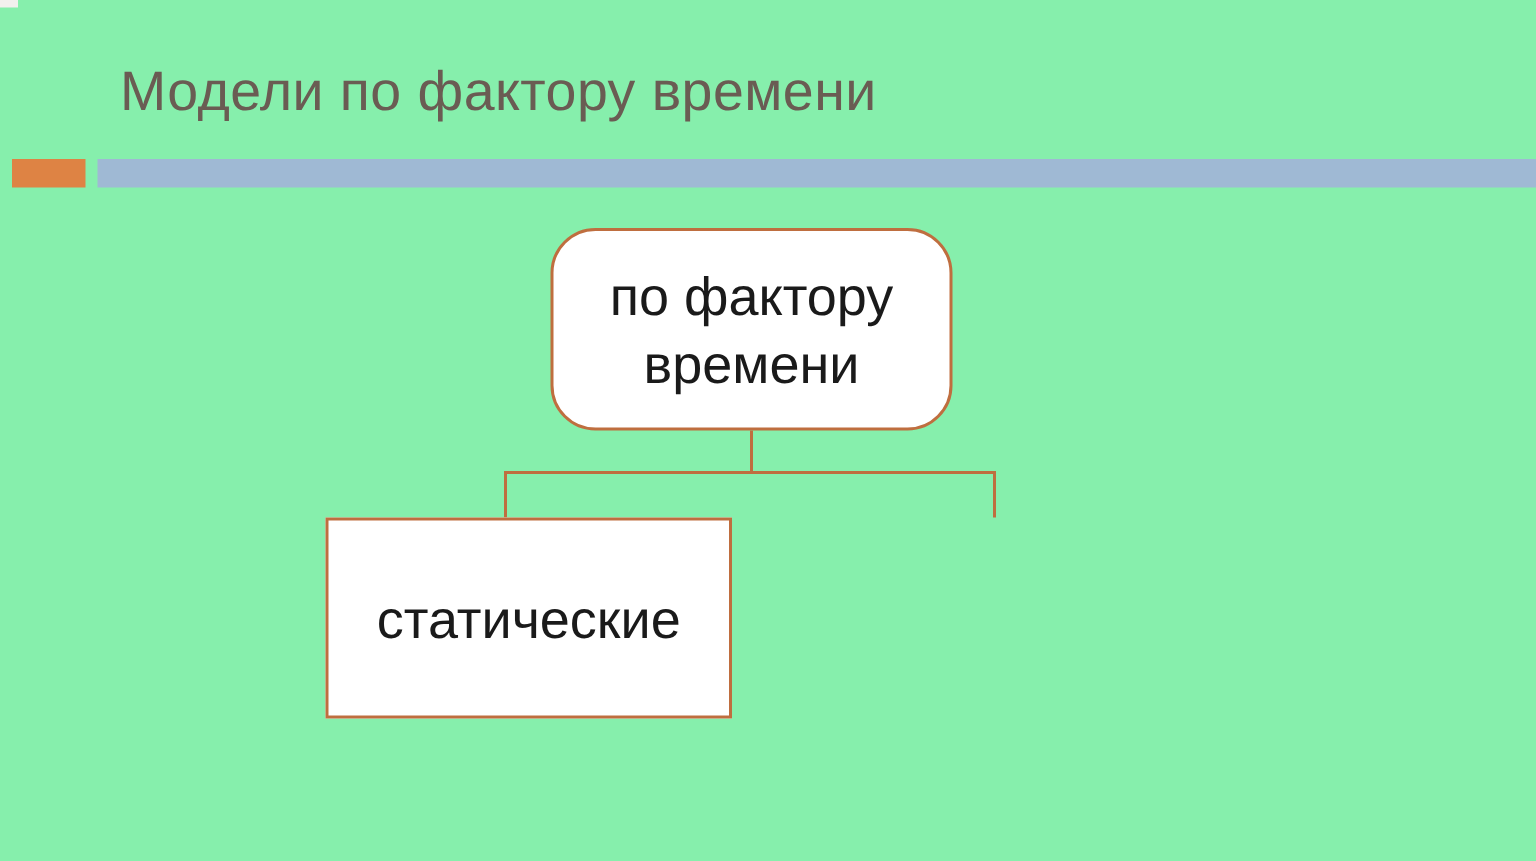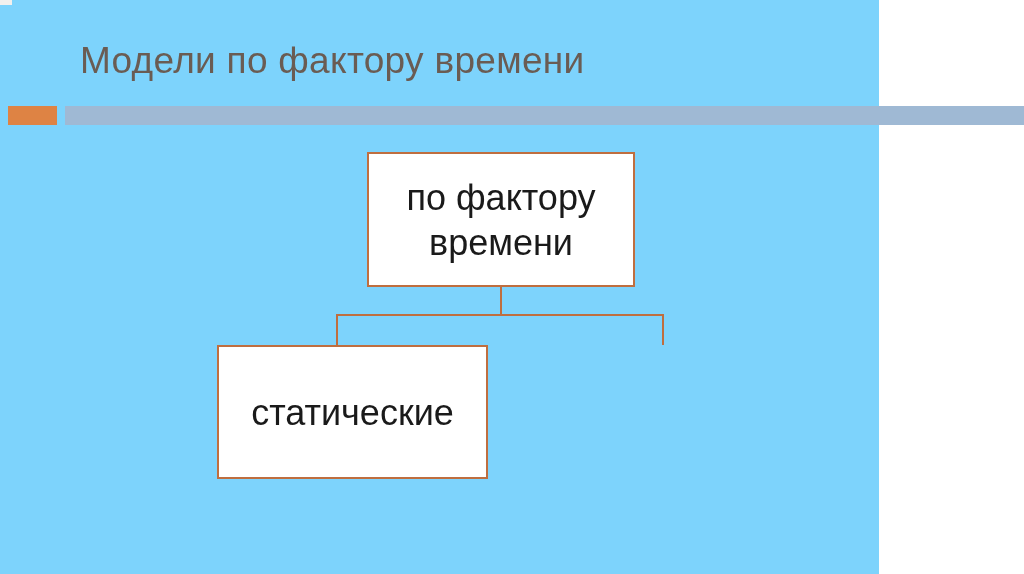--- a/index.html
+++ b/index.html
@@ -5,40 +5,40 @@
   :root{
     --title-color:#6A5C53;
     --accent-orange:#DE8344;
     --accent-blue:#9FB9D4;
     --box-border:#BF6E3F;
     --box-text:#1A1A1A;
   }
   *{box-sizing:border-box;margin:0;padding:0;}
   html,body{width:1024px;height:574px;background:#ffffff;overflow:hidden;
     font-family:"Liberation Sans","DejaVu Sans",sans-serif;}
-  .slide{position:relative;width:879px;height:574px;background:#7dd3fc;}
+  .slide{position:relative;width:1024px;height:574px;background:#86efac;}
 
   .corner-artifact{position:absolute;left:0;top:0;width:12px;height:5px;
     background:#f2f0ee;}
 
   .slide-title{position:absolute;left:80px;top:38px;width:900px;
     font-size:37px;line-height:46px;font-weight:400;letter-spacing:.3px;
     color:var(--title-color);white-space:nowrap;}
 
   .accent-block{position:absolute;left:8px;top:106px;width:49px;height:19px;
     background:var(--accent-orange);}
   .accent-bar{position:absolute;left:65px;top:106px;width:959px;height:19px;
     background:var(--accent-blue);}
 
   .diagram{position:absolute;left:0;top:0;width:1024px;height:574px;}
 
   .node{position:absolute;background:#ffffff;border:2px solid var(--box-border);
     display:flex;align-items:center;justify-content:center;text-align:center;
     color:var(--box-text);font-size:36px;line-height:45px;}
-  .node-root{left:367px;top:152px;width:268px;height:135px;padding:0 23px;}
+  .node-root{left:367px;top:152px;width:268px;height:135px;padding:0 23px;border-radius:30px;}
   .node-left{left:217px;top:345px;width:271px;height:134px;}
   .node-right{left:528px;top:345px;width:270px;height:135px;}
 
   .connector{position:absolute;background:var(--box-border);}
   .conn-root-down{left:500px;top:287px;width:2px;height:29px;}
   .conn-branch{left:336px;top:314px;width:328px;height:2px;}
   .conn-left-down{left:336px;top:314px;width:2px;height:31px;}
   .conn-right-down{left:662px;top:314px;width:2px;height:31px;}
 </style>
 </head>

